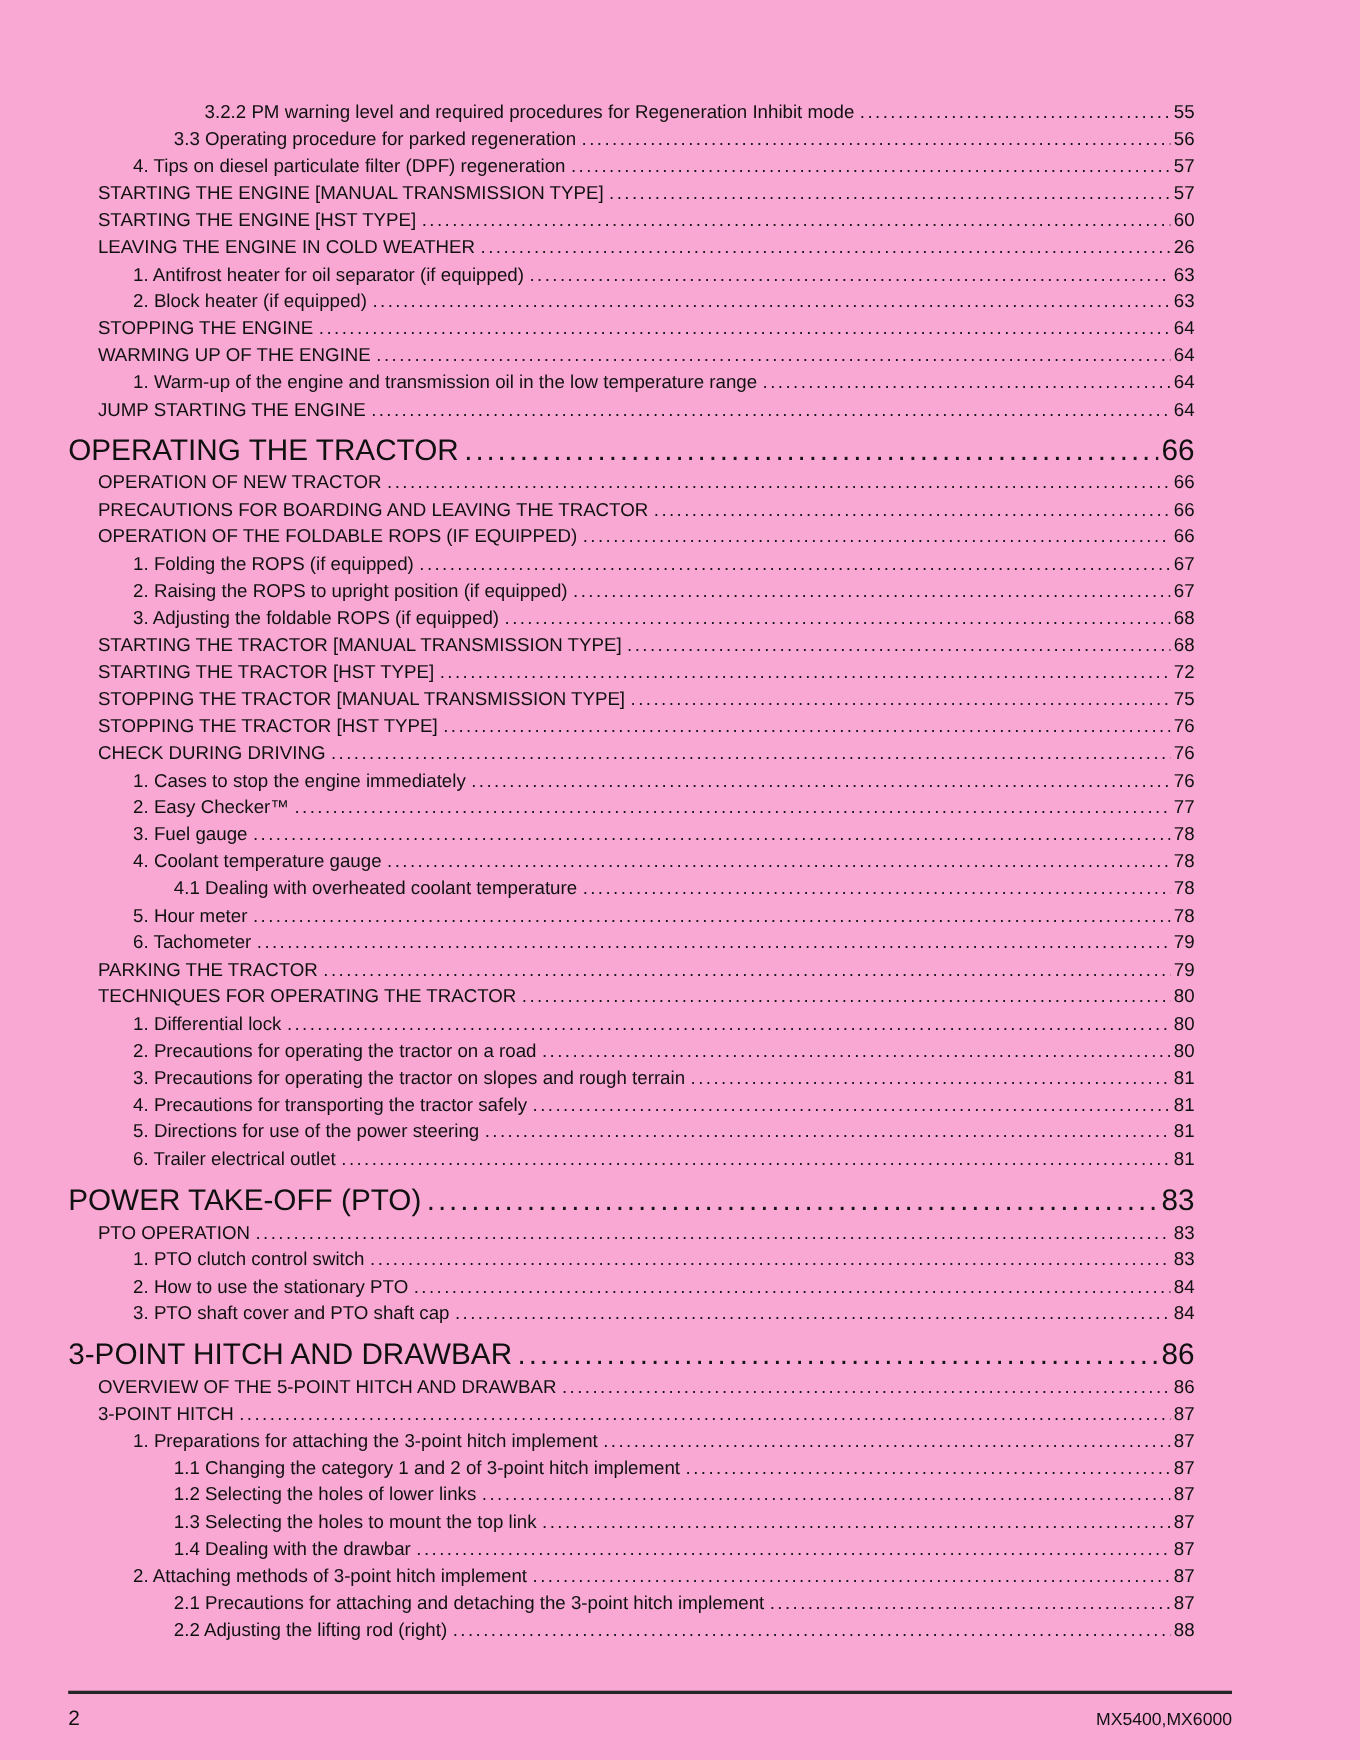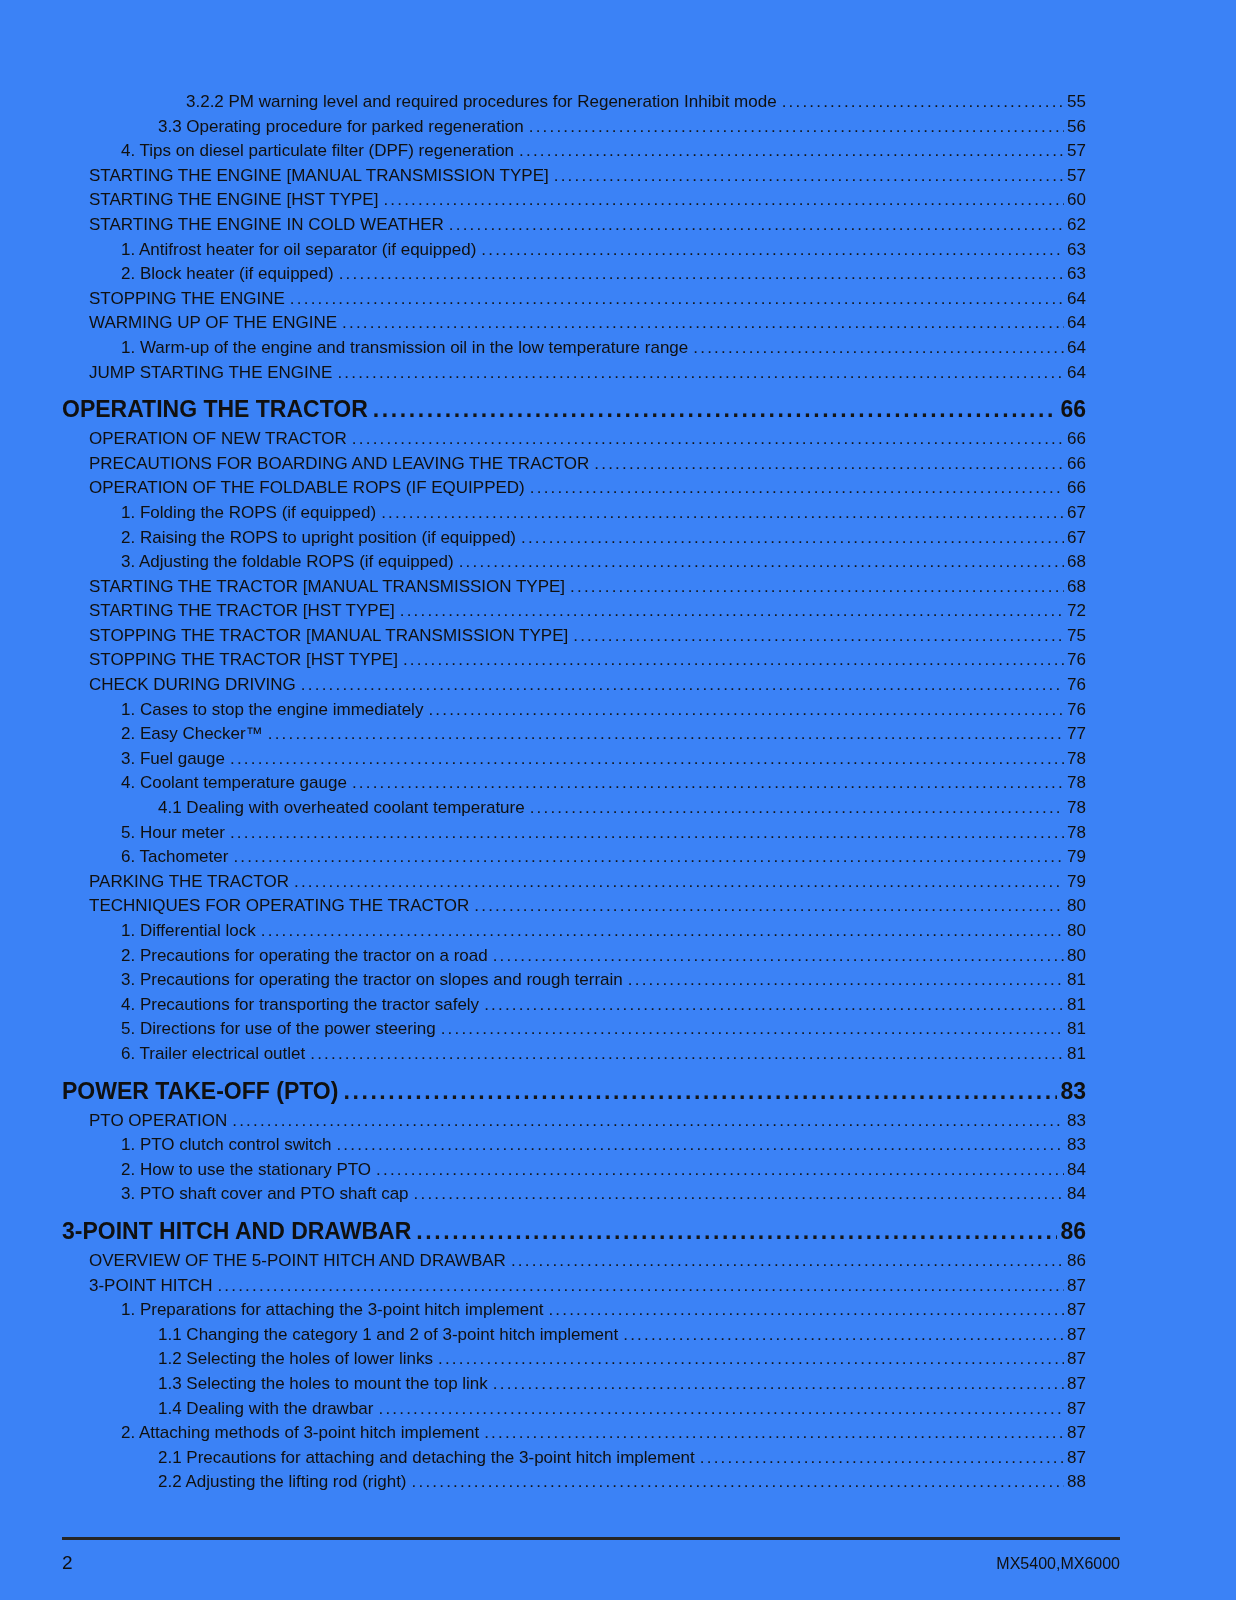--- a/index.html
+++ b/index.html
@@ -1,20 +1,20 @@
 <!DOCTYPE html>
 <html><head>
 <meta charset="utf-8">
 <style>
   html, body { margin: 0; padding: 0; background: #ffffff; }
   .page {
     position: relative;
     width: 1236px;
     height: 1600px;
-    background: #3b82f6;
+    background: #f9a8d4;
     color: #101010;
     font-family: "Liberation Sans", "DejaVu Sans", sans-serif;
     overflow: hidden;
   }
   .toc {
     position: absolute;
     top: 90px;
     left: 62px;
     right: 150px; 
   }
@@ -42,22 +42,22 @@
     flex: 0 0 auto;
     padding-left: 3px;
     text-align: right;
   }
   
   .lv1 { padding-left: 27px; }
   .lv2 { padding-left: 59px; }
   .lv3 { padding-left: 96px; }
   .lv4 { padding-left: 124px; }
   .lv0 {
-    font-weight: bold;
-    font-size: 23px;
+    font-weight: normal;
+    font-size: 27px;
     line-height: 30px;
     height: 30px;
     margin: 9px 0 3px 0;
     align-items: center;
   }
   .lv0 .dots::after { letter-spacing: 2.6px; }
   .footer {
     position: absolute;
     left: 62px;
     right: 116px;
@@ -98,23 +98,23 @@
         <span class="t">STARTING THE ENGINE [MANUAL TRANSMISSION TYPE]</span>
         <span class="dots"></span>
         <span class="pg">57</span>
       </div>
       <div class="row lv1">
         <span class="t">STARTING THE ENGINE [HST TYPE]</span>
         <span class="dots"></span>
         <span class="pg">60</span>
       </div>
       <div class="row lv1">
-        <span class="t">STARTING THE ENGINE IN COLD WEATHER</span>
-        <span class="dots"></span>
-        <span class="pg">62</span>
+        <span class="t">LEAVING THE ENGINE IN COLD WEATHER</span>
+        <span class="dots"></span>
+        <span class="pg">26</span>
       </div>
       <div class="row lv2">
         <span class="t">1. Antifrost heater for oil separator (if equipped)</span>
         <span class="dots"></span>
         <span class="pg">63</span>
       </div>
       <div class="row lv2">
         <span class="t">2. Block heater (if equipped)</span>
         <span class="dots"></span>
         <span class="pg">63</span>

